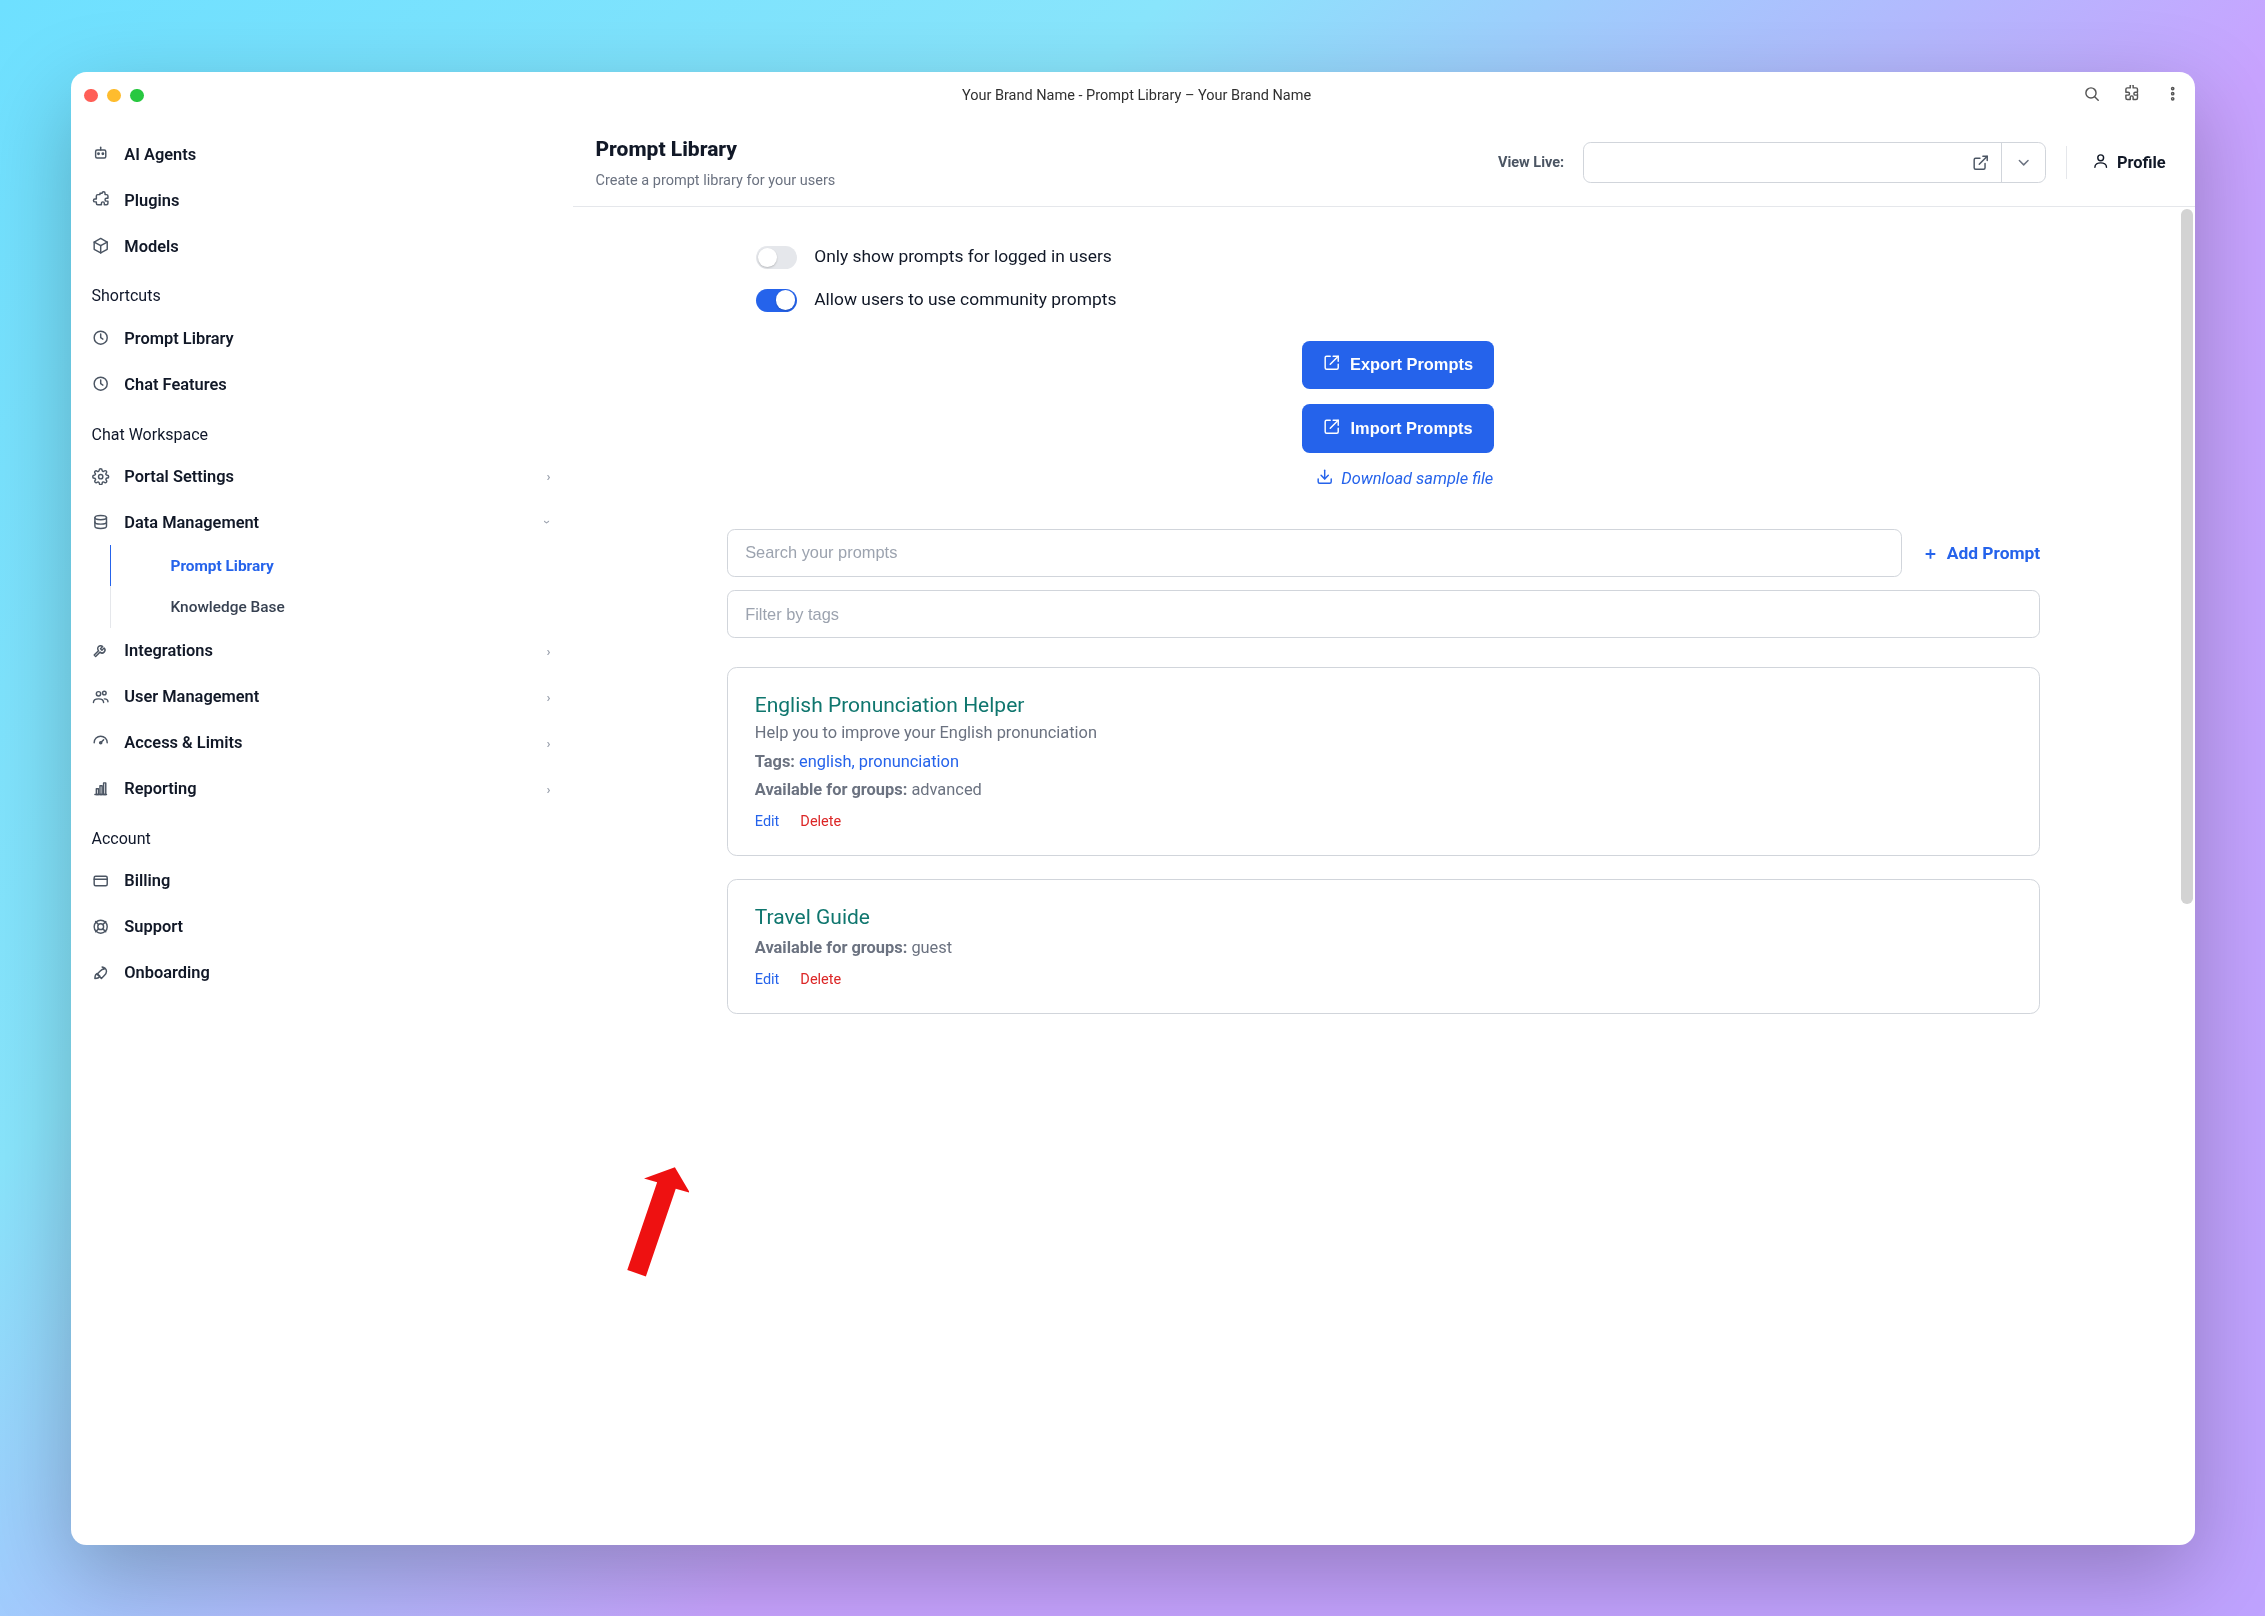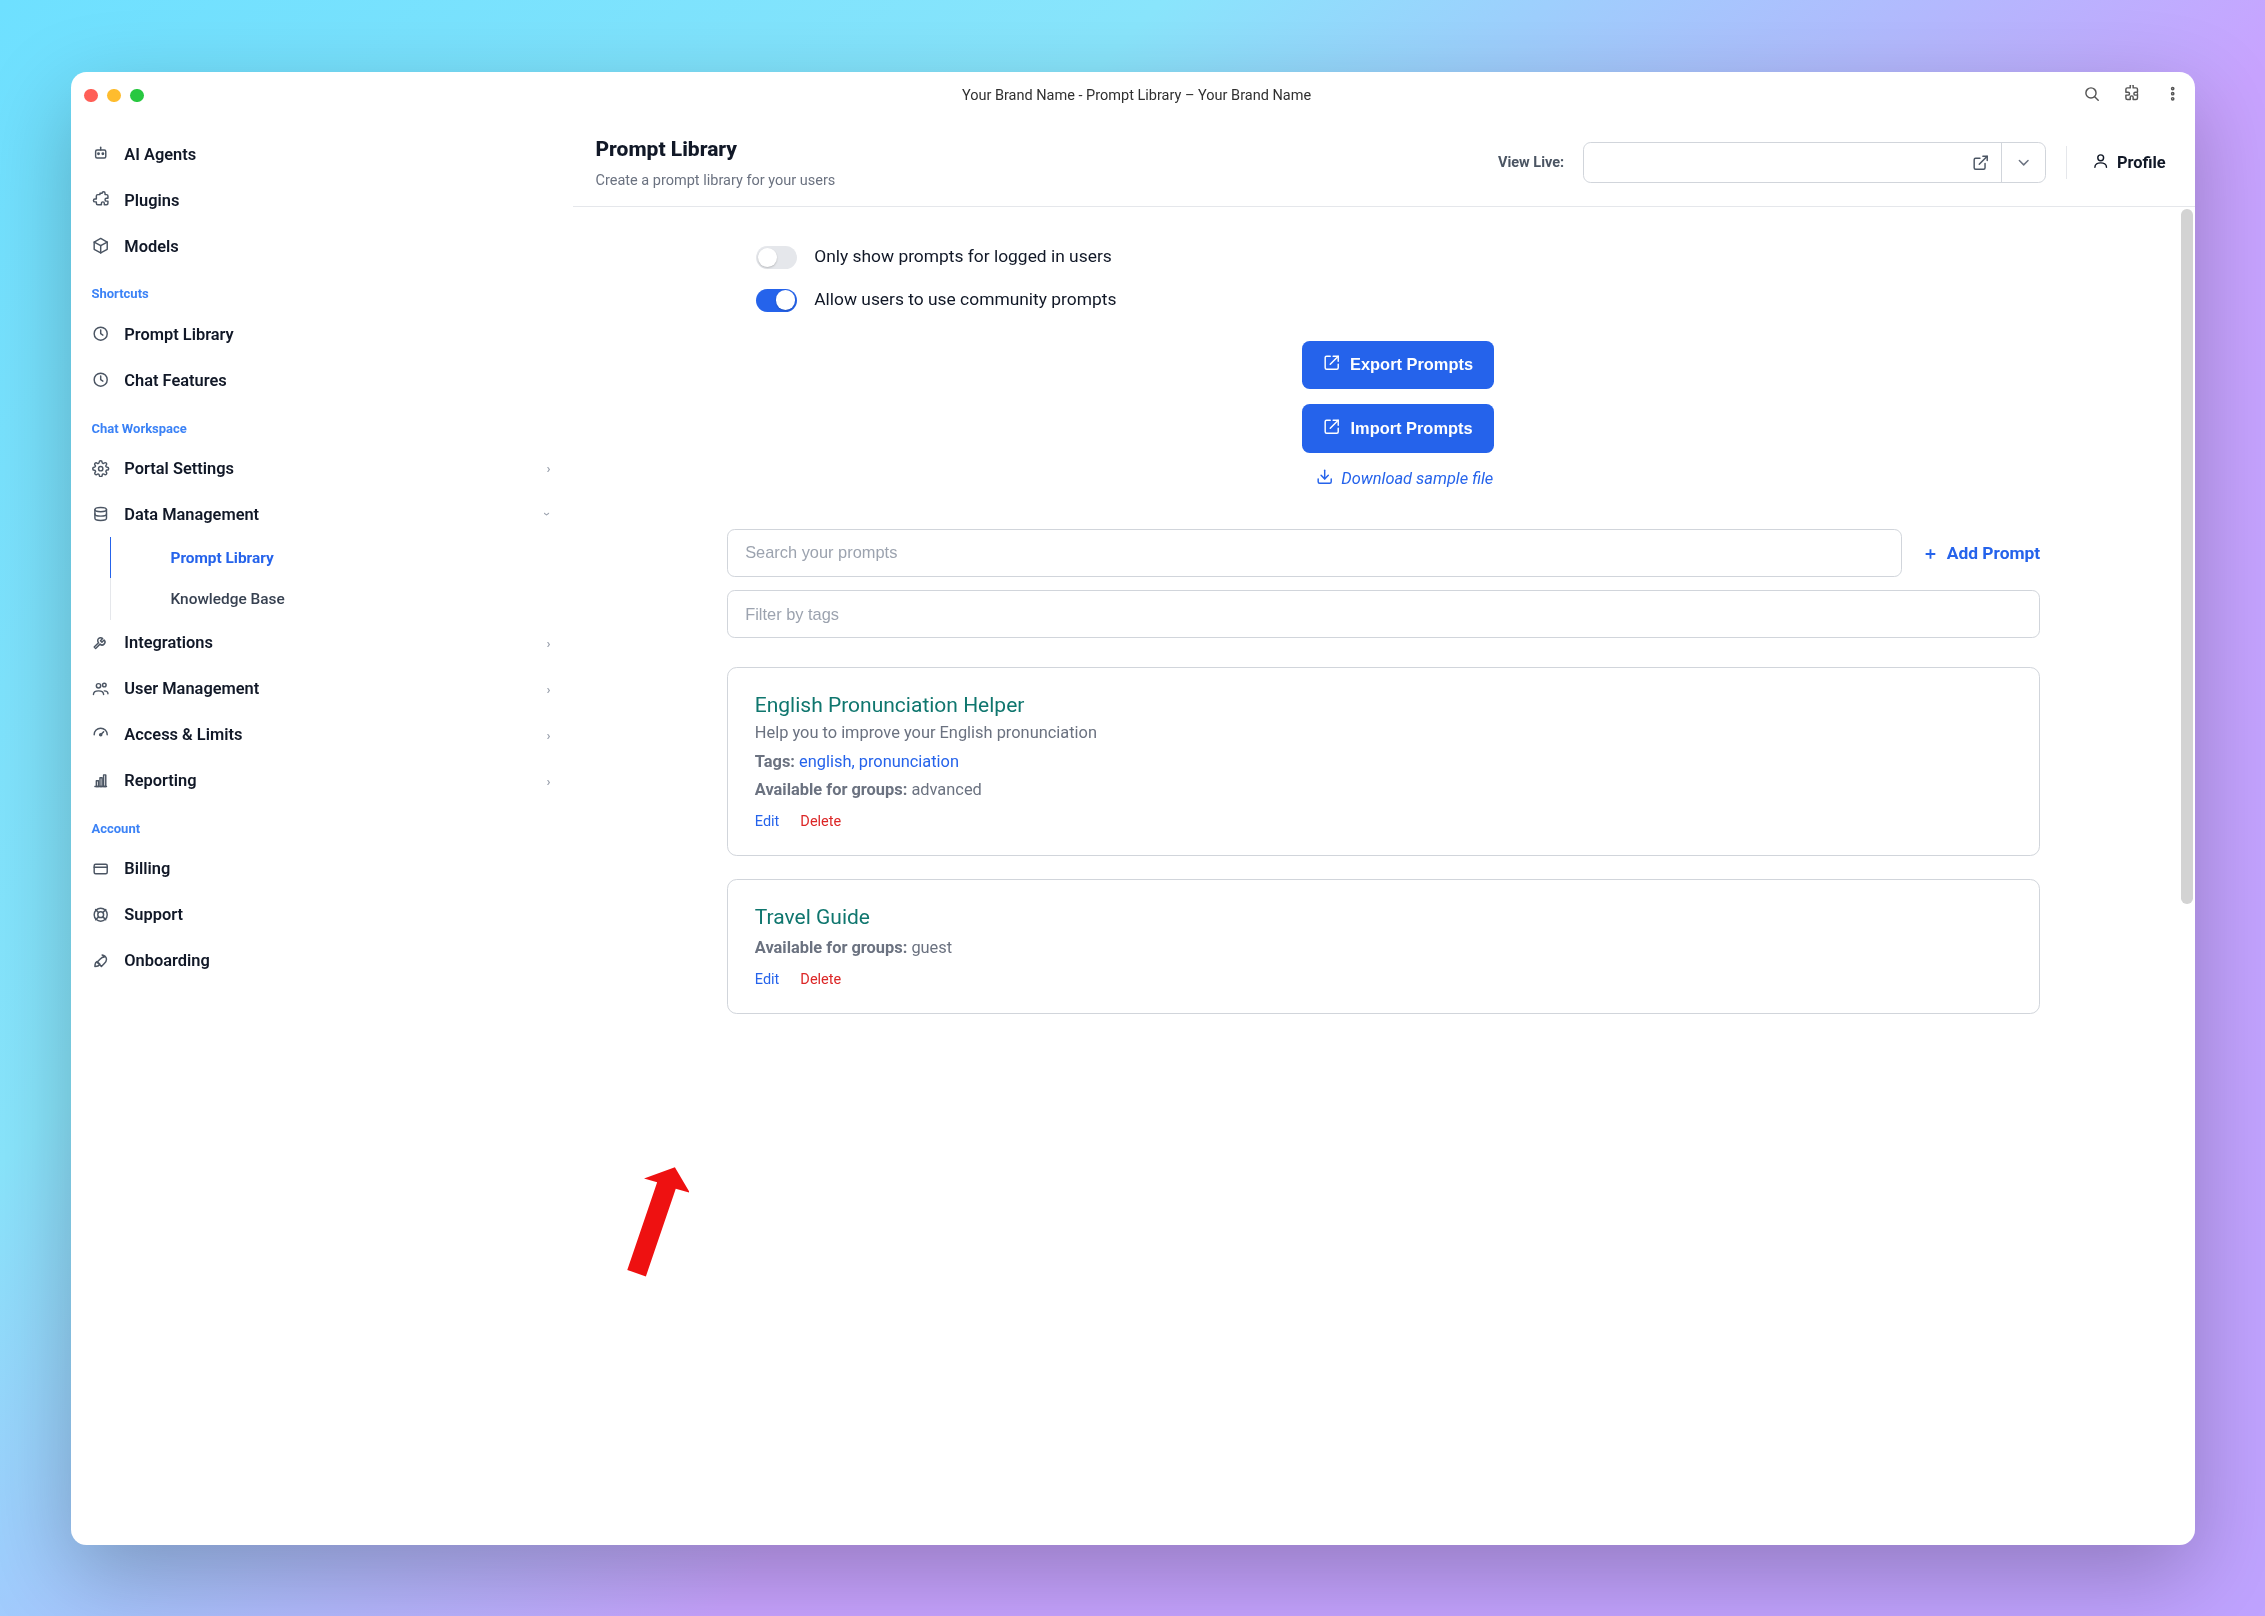--- a/index.html
+++ b/index.html
@@ -47,21 +47,21 @@
   }
   .titlebar-right svg { width:19.3px; height:19.3px; }
   .body { flex:1; display:flex; min-height:0;}
   .sidebar {
     width: 502px; border-right: 1px solid transparent;
     padding: 11.6px 0 19.3px 0;
     overflow-y:auto;
   }
   .sb-section-label {
     padding: 17.4px 21px 9.7px 21px;
-    font-size: 13px; color:#3b82f6;font-weight:bold;
+    font-size: 16px; color:#0f172a;
   }
   .sb-item {
     display:flex; align-items:center; gap:13.5px;
     padding: 13.5px 21px;
     font-size: 16.4px;
     font-weight:600;
     color:#111827;
     cursor:pointer;
     position:relative;
   }

